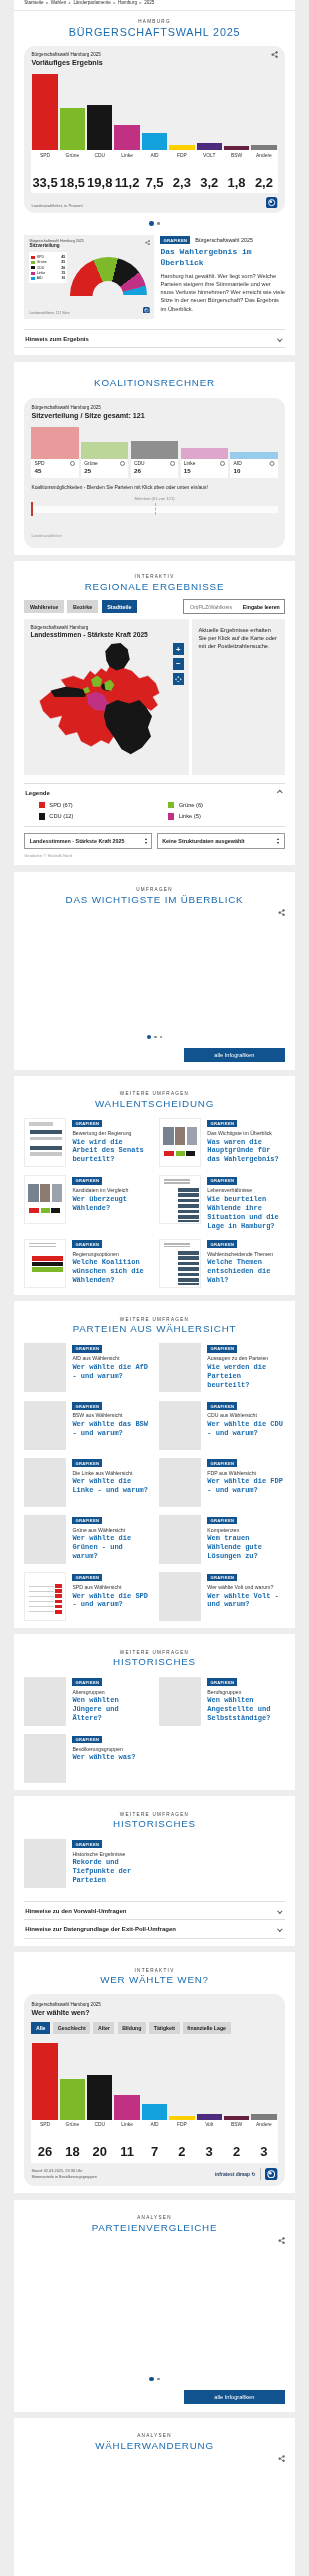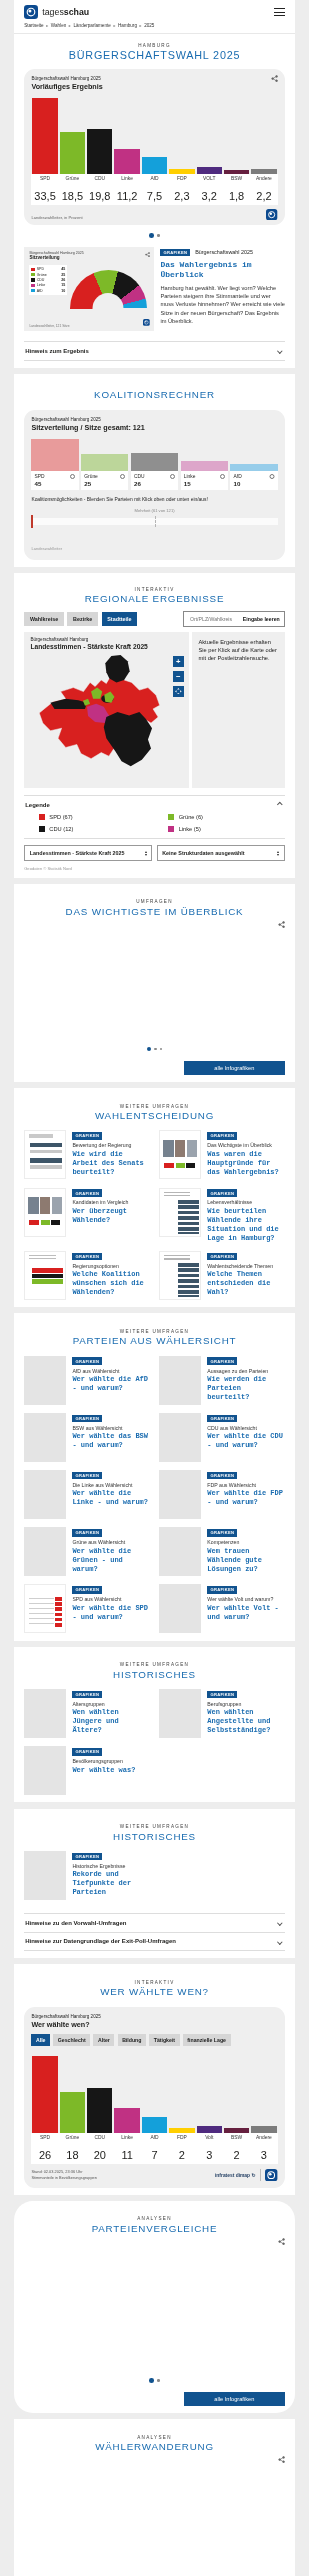--- a/index.html
+++ b/index.html
@@ -21,21 +21,21 @@
   .crumbs{padding:0 9.8px 5.2px;font-size:4.6px;color:#333;border-bottom:0.5px solid #e8e8e8;margin-bottom:0;}
   .crumb{margin-right:2.6px;}
   .csep{color:#777;margin-right:2.6px;font-size:4.1px;}
   
   .barchart{display:flex;align-items:flex-end;margin-top:2.1px;}
   .bcol{flex:1;display:flex;flex-direction:column;}
   .bspace{height:77px;display:flex;align-items:flex-end;padding:0 1px;}
   .bbar{width:100%;}
   .blab{background:#fff;text-align:center;padding:2.1px 0 3.1px;}
   .bname{font-size:4.9px;color:#333;}
-  .bval{font-size:11px;font-weight:400;margin-top:9px;}
+  .bval{font-size:13px;font-weight:700;margin-top:17px;}
   .srcrow{display:flex;justify-content:space-between;align-items:flex-end;margin-top:4.1px;font-size:4.1px;color:#666;}
   .sharebtn{position:absolute;top:5.2px;right:6.2px;}
   
   .dots{text-align:center;margin:5.2px 0 7.2px;}
   .dot{display:inline-block;width:2.6px;height:2.6px;border-radius:50%;background:#8a8a8a;margin:0 1.5px;vertical-align:middle;}
   .dot.on{width:4.6px;height:4.6px;background:#11538f;}
   
   .tease{display:flex;gap:6.2px;}
   .grid{display:grid;grid-template-columns:1fr 1fr;column-gap:9.3px;row-gap:8.2px;margin-top:9.3px;}
   .thumb{width:42px;min-width:42px;height:49px;background:#e4e4e4;position:relative;overflow:hidden;}
@@ -142,35 +142,20 @@
   .idimap{font-size:4.9px;font-weight:700;color:#1d3a5f;}
   .vdiv{width:0.5px;height:12.4px;background:#bbb;}
   .tslogo{display:inline-block;}
 </style>
 </head>
 <body>
 
 <div class="page">
 
   <div class="sec" style="padding:0;margin-bottom:6.2px;">
-    <div class="hdr">
-      <div class="brand">
-        <svg class="tslogo" width="14" height="14" viewBox="0 0 24 24">
-            <rect width="24" height="24" rx="5.5" fill="#0c4a8f"></rect>
-            <circle cx="12" cy="12" r="6.5" fill="none" stroke="#fff" stroke-width="2"></circle>
-            <circle cx="10.2" cy="10.2" r="2.6" fill="#fff"></circle>
-          </svg>
-        <span class="brandtxt"><span>tages</span><b>schau</b></span>
-      </div>
-      <div class="burger">
-          <span></span>
-          <span></span>
-          <span></span>
-        </div>
-    </div>
     <nav class="crumbs"><span class="crumb">Startseite</span><span class="csep">▸</span><span class="crumb">Wahlen</span><span class="csep">▸</span><span class="crumb">Länderparlamente</span><span class="csep">▸</span><span class="crumb">Hamburg</span><span class="csep">▸</span><span class="crumb">2025</span></nav>
 
     <div style="padding:8.2px 9.8px 7.2px;">
       <div class="kick">HAMBURG</div>
       <h1 class="big">BÜRGERSCHAFTSWAHL 2025</h1>
 
       <div class="card" style="padding:6.2px 7.2px 5.2px;">
         <span class="sharebtn">
           <svg width="7.2" height="7.2" viewBox="0 0 16 16">
               <g stroke="#666" stroke-width="1.4" fill="#666">
@@ -763,21 +748,21 @@
           <svg width="12.4" height="12.4" viewBox="0 0 24 24">
               <rect width="24" height="24" rx="5.5" fill="#0c4a8f"></rect>
               <circle cx="12" cy="12" r="6.5" fill="none" stroke="#fff" stroke-width="2"></circle>
               <circle cx="10.2" cy="10.2" r="2.6" fill="#fff"></circle>
             </svg>
         </div>
       </div>
     </div>
   </div>
 
-  <div class="sec" style="padding-top:15.5px;border-radius:19px;">
+  <div class="sec" style="padding-top:15.5px;">
     <div class="kick">ANALYSEN</div>
     <h1 class="big" style="font-size:9.8px;margin-bottom:1px;">PARTEIENVERGLEICHE</h1>
     <div class="sharerow">
         <span>
       <svg width="7.2" height="7.2" viewBox="0 0 16 16">
             <g stroke="#666" stroke-width="1.4" fill="#666">
               <line x1="4" y1="8" x2="12" y2="3.2"></line>
               <line x1="4" y1="8" x2="12" y2="12.8"></line>
               <circle cx="12.4" cy="3.2" r="2"></circle>
               <circle cx="3.6" cy="8" r="2"></circle>

